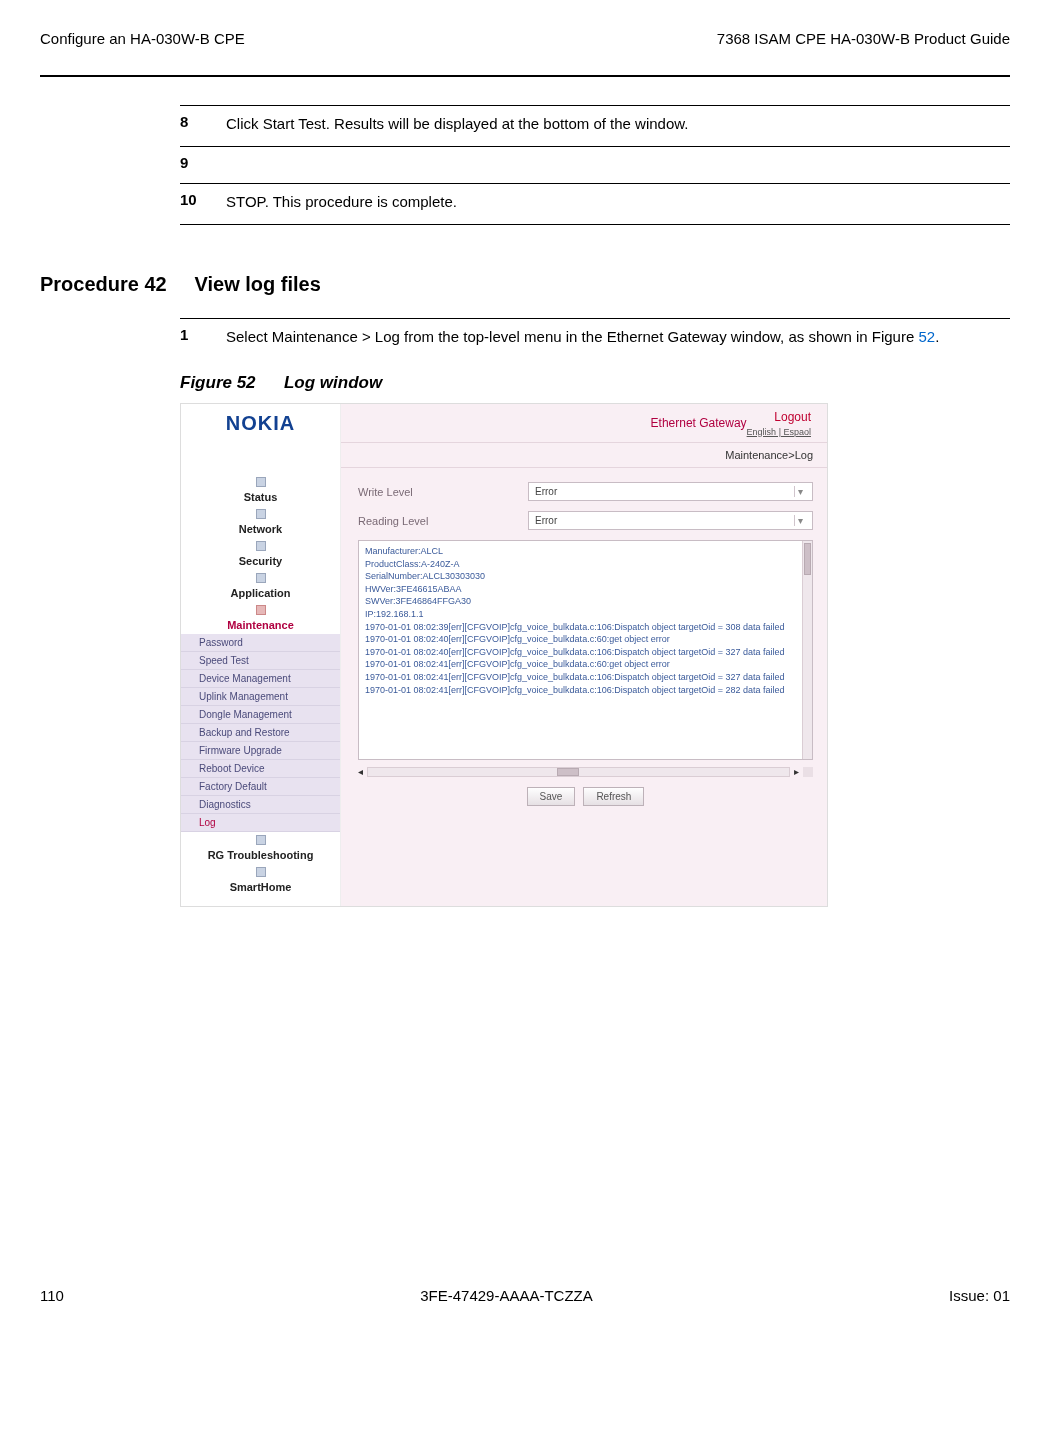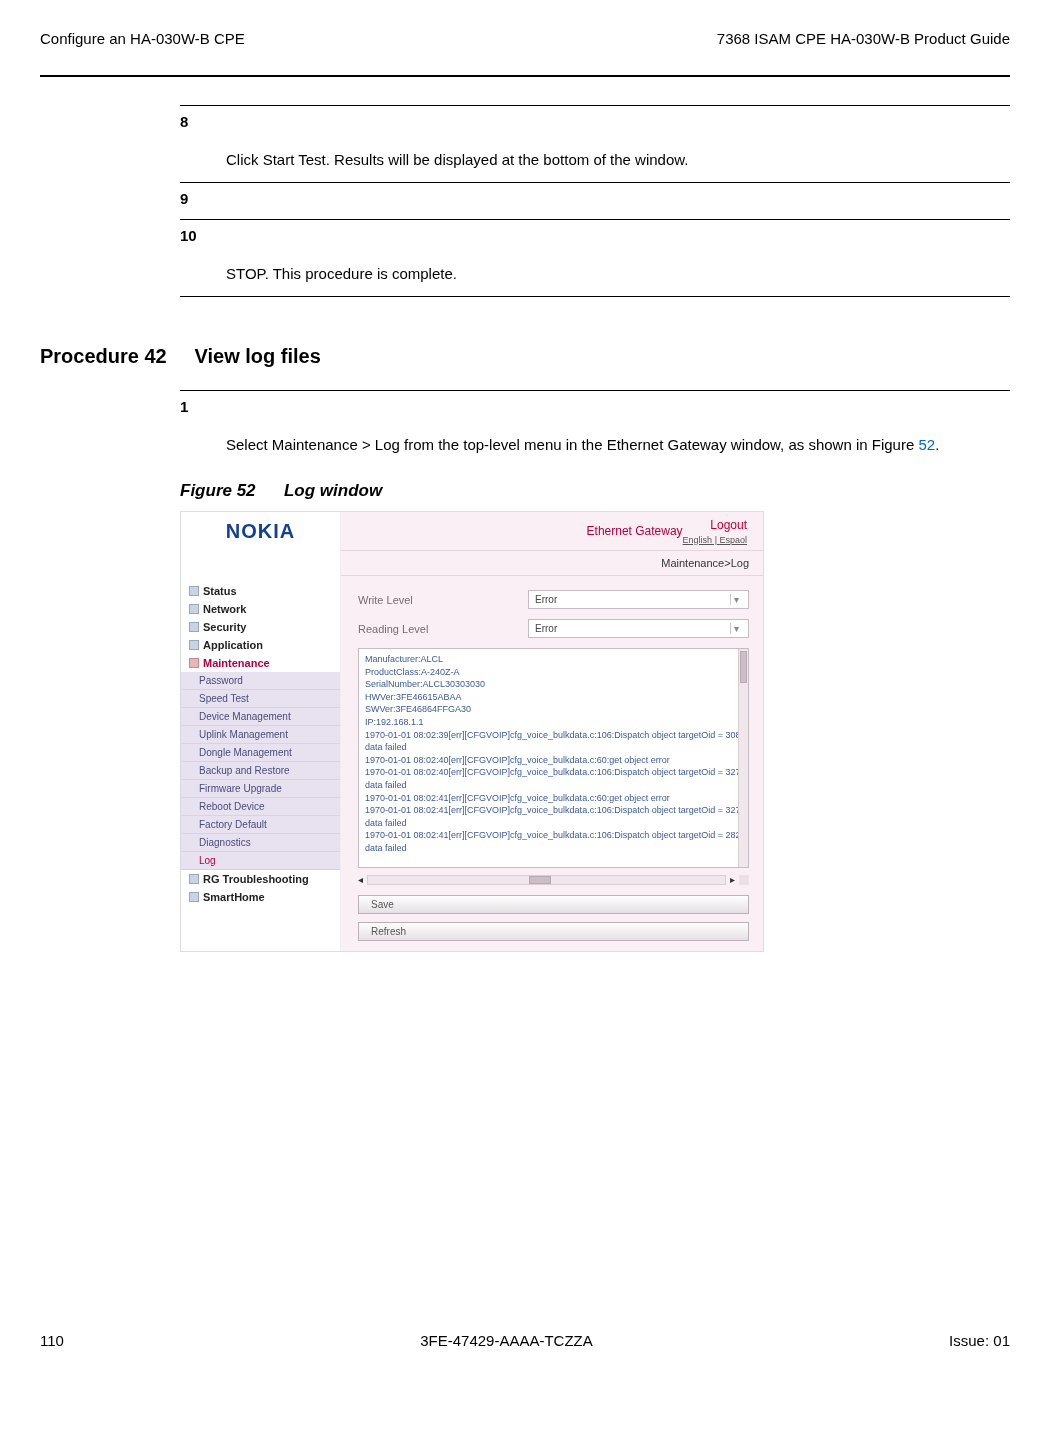--- a/index.html
+++ b/index.html
@@ -38,40 +38,39 @@
     padding: 7px 0 12px 0;
   }
   .step-num {
     width: 46px;
     font-weight: bold;
     flex-shrink: 0;
   }
   .step-text {
     flex: 1;
     line-height: 1.4;
-    margin-top: 36px;
   }
   .link-blue { color: #0066cc; }
   .proc-heading {
     margin: 48px 0 22px 0;
     font-weight: bold;
     font-size: 20px;
   }
   .fig-heading {
     font-weight: bold;
     font-style: italic;
     font-size: 17px;
     margin: 14px 0 10px 0;
   }
   .fig-wrap {
     margin-left: 140px;
   }
   
   .shot {
-    width: 584px;
+    width: 648px;
     border: 1px solid #ddd;
     font-size: 10px;
     background: #f9eff4;
     color: #333;
   }
   .shot-top {
     display: flex;
     align-items: stretch;
   }
   .shot-logo {
@@ -130,21 +129,21 @@
     padding: 6px 0 10px 0;
   }
   .nav-item {
     padding: 3px 8px 3px 8px;
     font-size: 11px;
     color: #222;
     display:flex;
     align-items:center;
     gap:4px;
   }
-  .nav-item.top { font-weight: bold; }
+  .nav-item.top { font-weight: bold; flex-direction: column; }
   .nav-item.sub { padding-left: 18px; font-size: 10px; font-weight: normal; color: #4a4a7a; background:#e8e2f0; border-bottom:1px solid #d8d2e3; }
   .nav-item.sub.active { color: #b00040; }
   .nav-item.top.active { color: #b00040; }
   .nav-icon {
     width: 10px; height:10px; background:#c9d3e3; border:1px solid #9aa6bb; display:inline-block;
   }
   .nav-icon.minus { background:#e6b8b8; border-color:#c88; }
   .content {
     flex: 1;
     padding: 14px 14px 10px 17px;
@@ -200,21 +199,20 @@
   }
   .hscroll-track::before {
     content:""; position:absolute; left:45%; top:0; bottom:0; width:20px; background:#cdbfc7; border:1px solid #b8aab2;
   }
   .hscroll-corner { width:10px; height:10px; background:#eadfe5; }
   .btn-row {
     display:flex;
     justify-content:center;
     gap:8px;
     margin-top:10px;
-    flex-direction:column;
   }
   .btn {
     background: linear-gradient(#fefefe,#e6e0e4);
     border:1px solid #bdb1b8;
     padding:3px 12px;
     font-size:10px;
     color:#555;
   }
   .doc-footer {
     display:flex;

